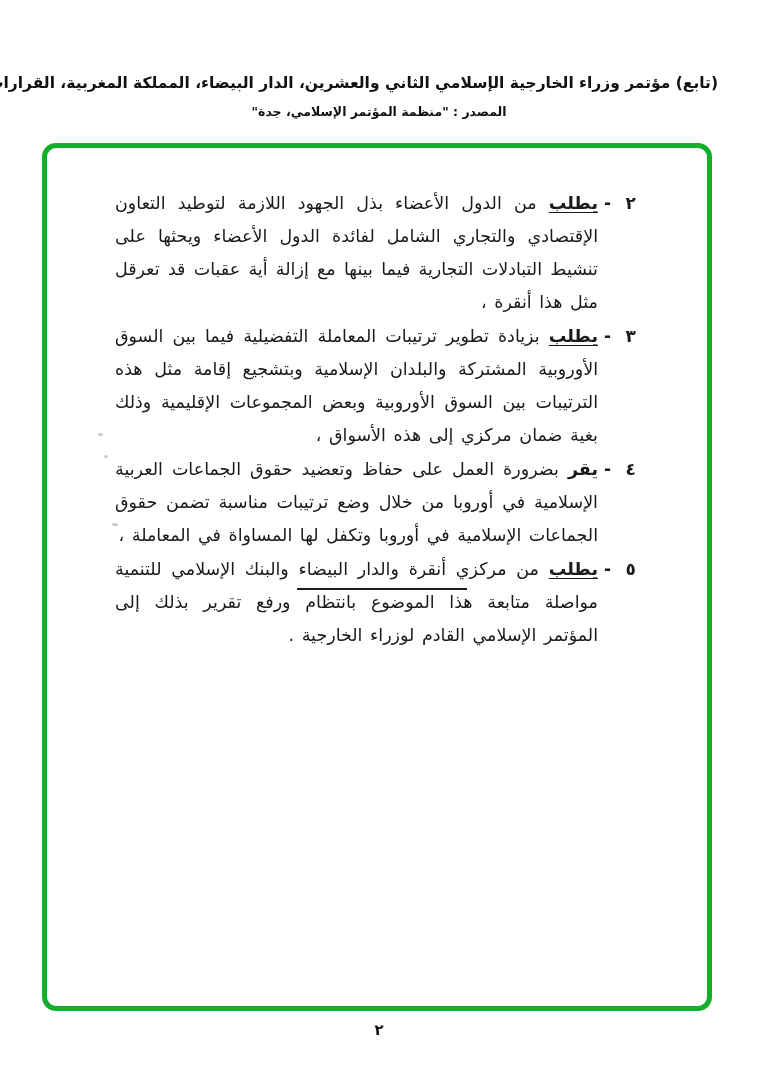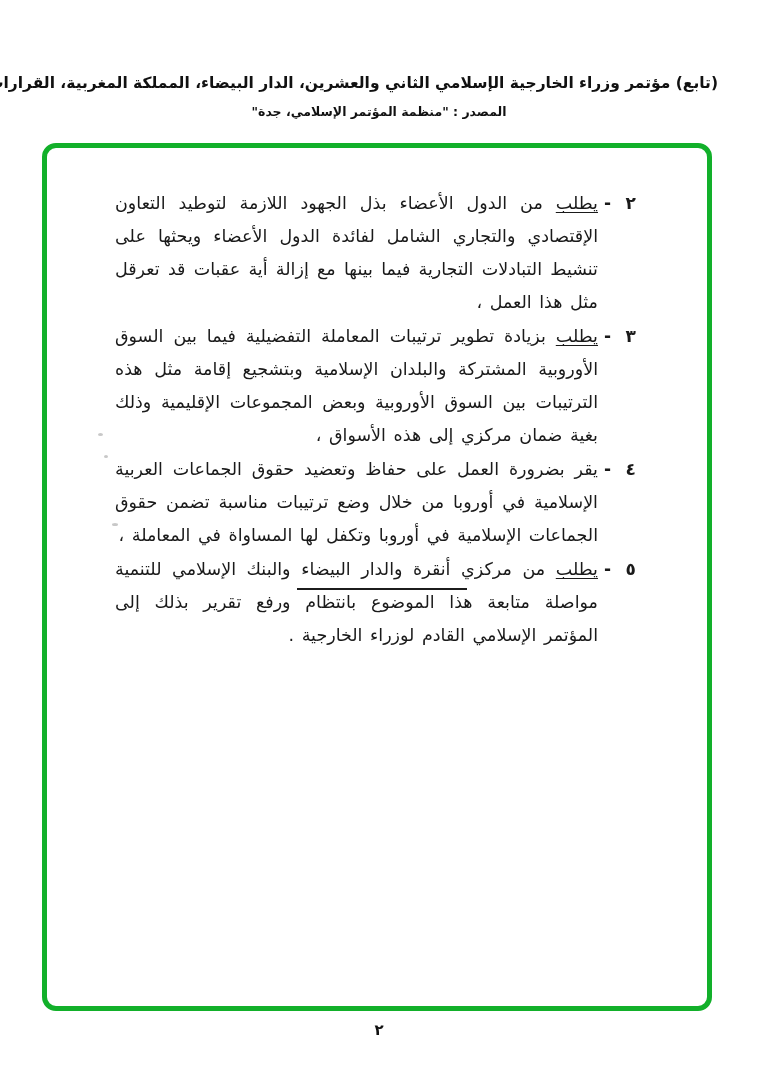--- a/index.html
+++ b/index.html
@@ -81,21 +81,21 @@
   }
   .item-text {
     flex: 1 1 auto;
     text-align: justify;
     text-align-last: right;
     font-size: 17.5px;
     line-height: 33px;
     word-spacing: 2px;
   }
   .kw {
-    font-weight: normal;
+    font-weight: bold;
   }
   .kw.u {
     text-decoration: underline;
     text-underline-offset: 3px;
   }
 
   
   .separator {
     position: absolute;
     top: 588px;
@@ -138,21 +138,21 @@
 
 <div class="items">
 
   <div class="item">
     <div class="item-num">
       <span>٢</span>
       <span>-</span>
     </div>
     <div class="item-text">
       <span class="kw u">يطلب</span>
-      <span>من الدول الأعضاء بذل الجهود اللازمة لتوطيد التعاون الإقتصادي والتجاري الشامل لفائدة الدول الأعضاء ويحثها على تنشيط التبادلات التجارية فيما بينها مع إزالة أية عقبات قد تعرقل مثل هذا العمل ،</span>
+      <span>من الدول الأعضاء بذل الجهود اللازمة لتوطيد التعاون الإقتصادي والتجاري الشامل لفائدة الدول الأعضاء ويحثها على تنشيط التبادلات التجارية فيما بينها مع إزالة أية عقبات قد تعرقل مثل هذا أنقرة ،</span>
     </div>
   </div>
 
   <div class="item">
     <div class="item-num">
       <span>٣</span>
       <span>-</span>
     </div>
     <div class="item-text">
       <span class="kw u">يطلب</span>

